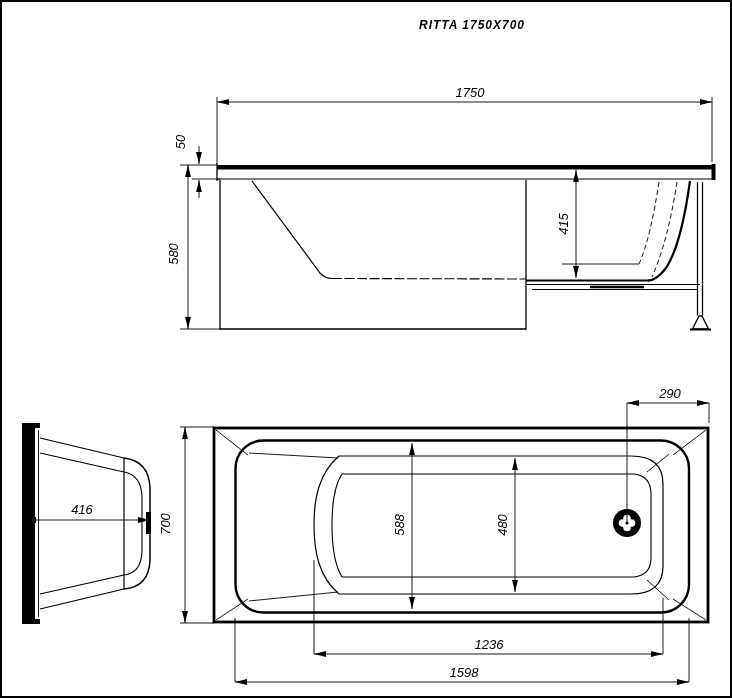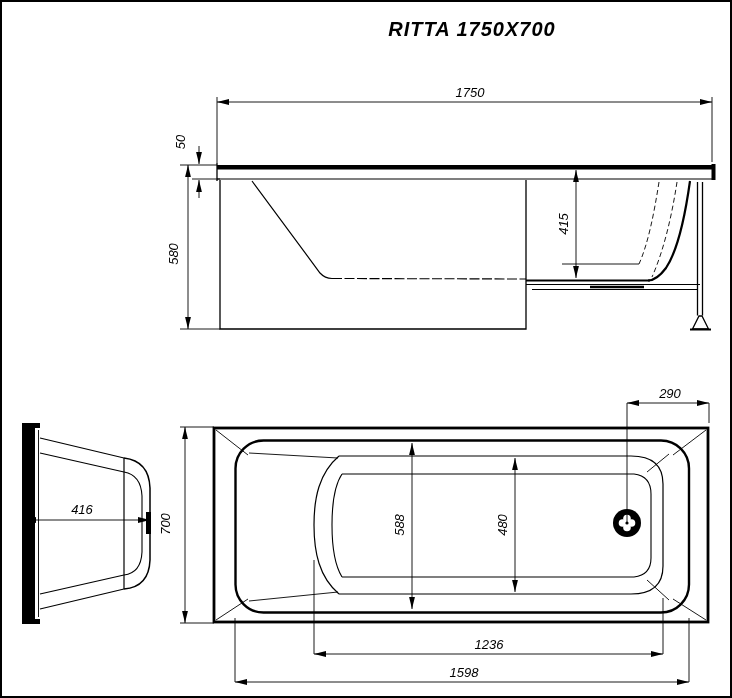--- a/index.html
+++ b/index.html
@@ -9,21 +9,21 @@
     background:#fff;
     border:2px solid #000;
     box-sizing:border-box;
     overflow:hidden;
     font-family:"Liberation Sans",sans-serif;
   }
   .title{
     position:absolute;
     left:470px;top:16px;
     transform:translateX(-50%);
-    font-size:20px;
+    font-size:12px;
     font-weight:bold;
     font-style:italic;
     letter-spacing:1px;
     color:#000;
     white-space:nowrap;
     text-align:right;
   }
   svg{position:absolute;left:0;top:0;}
   svg text{
     font-family:"Liberation Sans",sans-serif;

